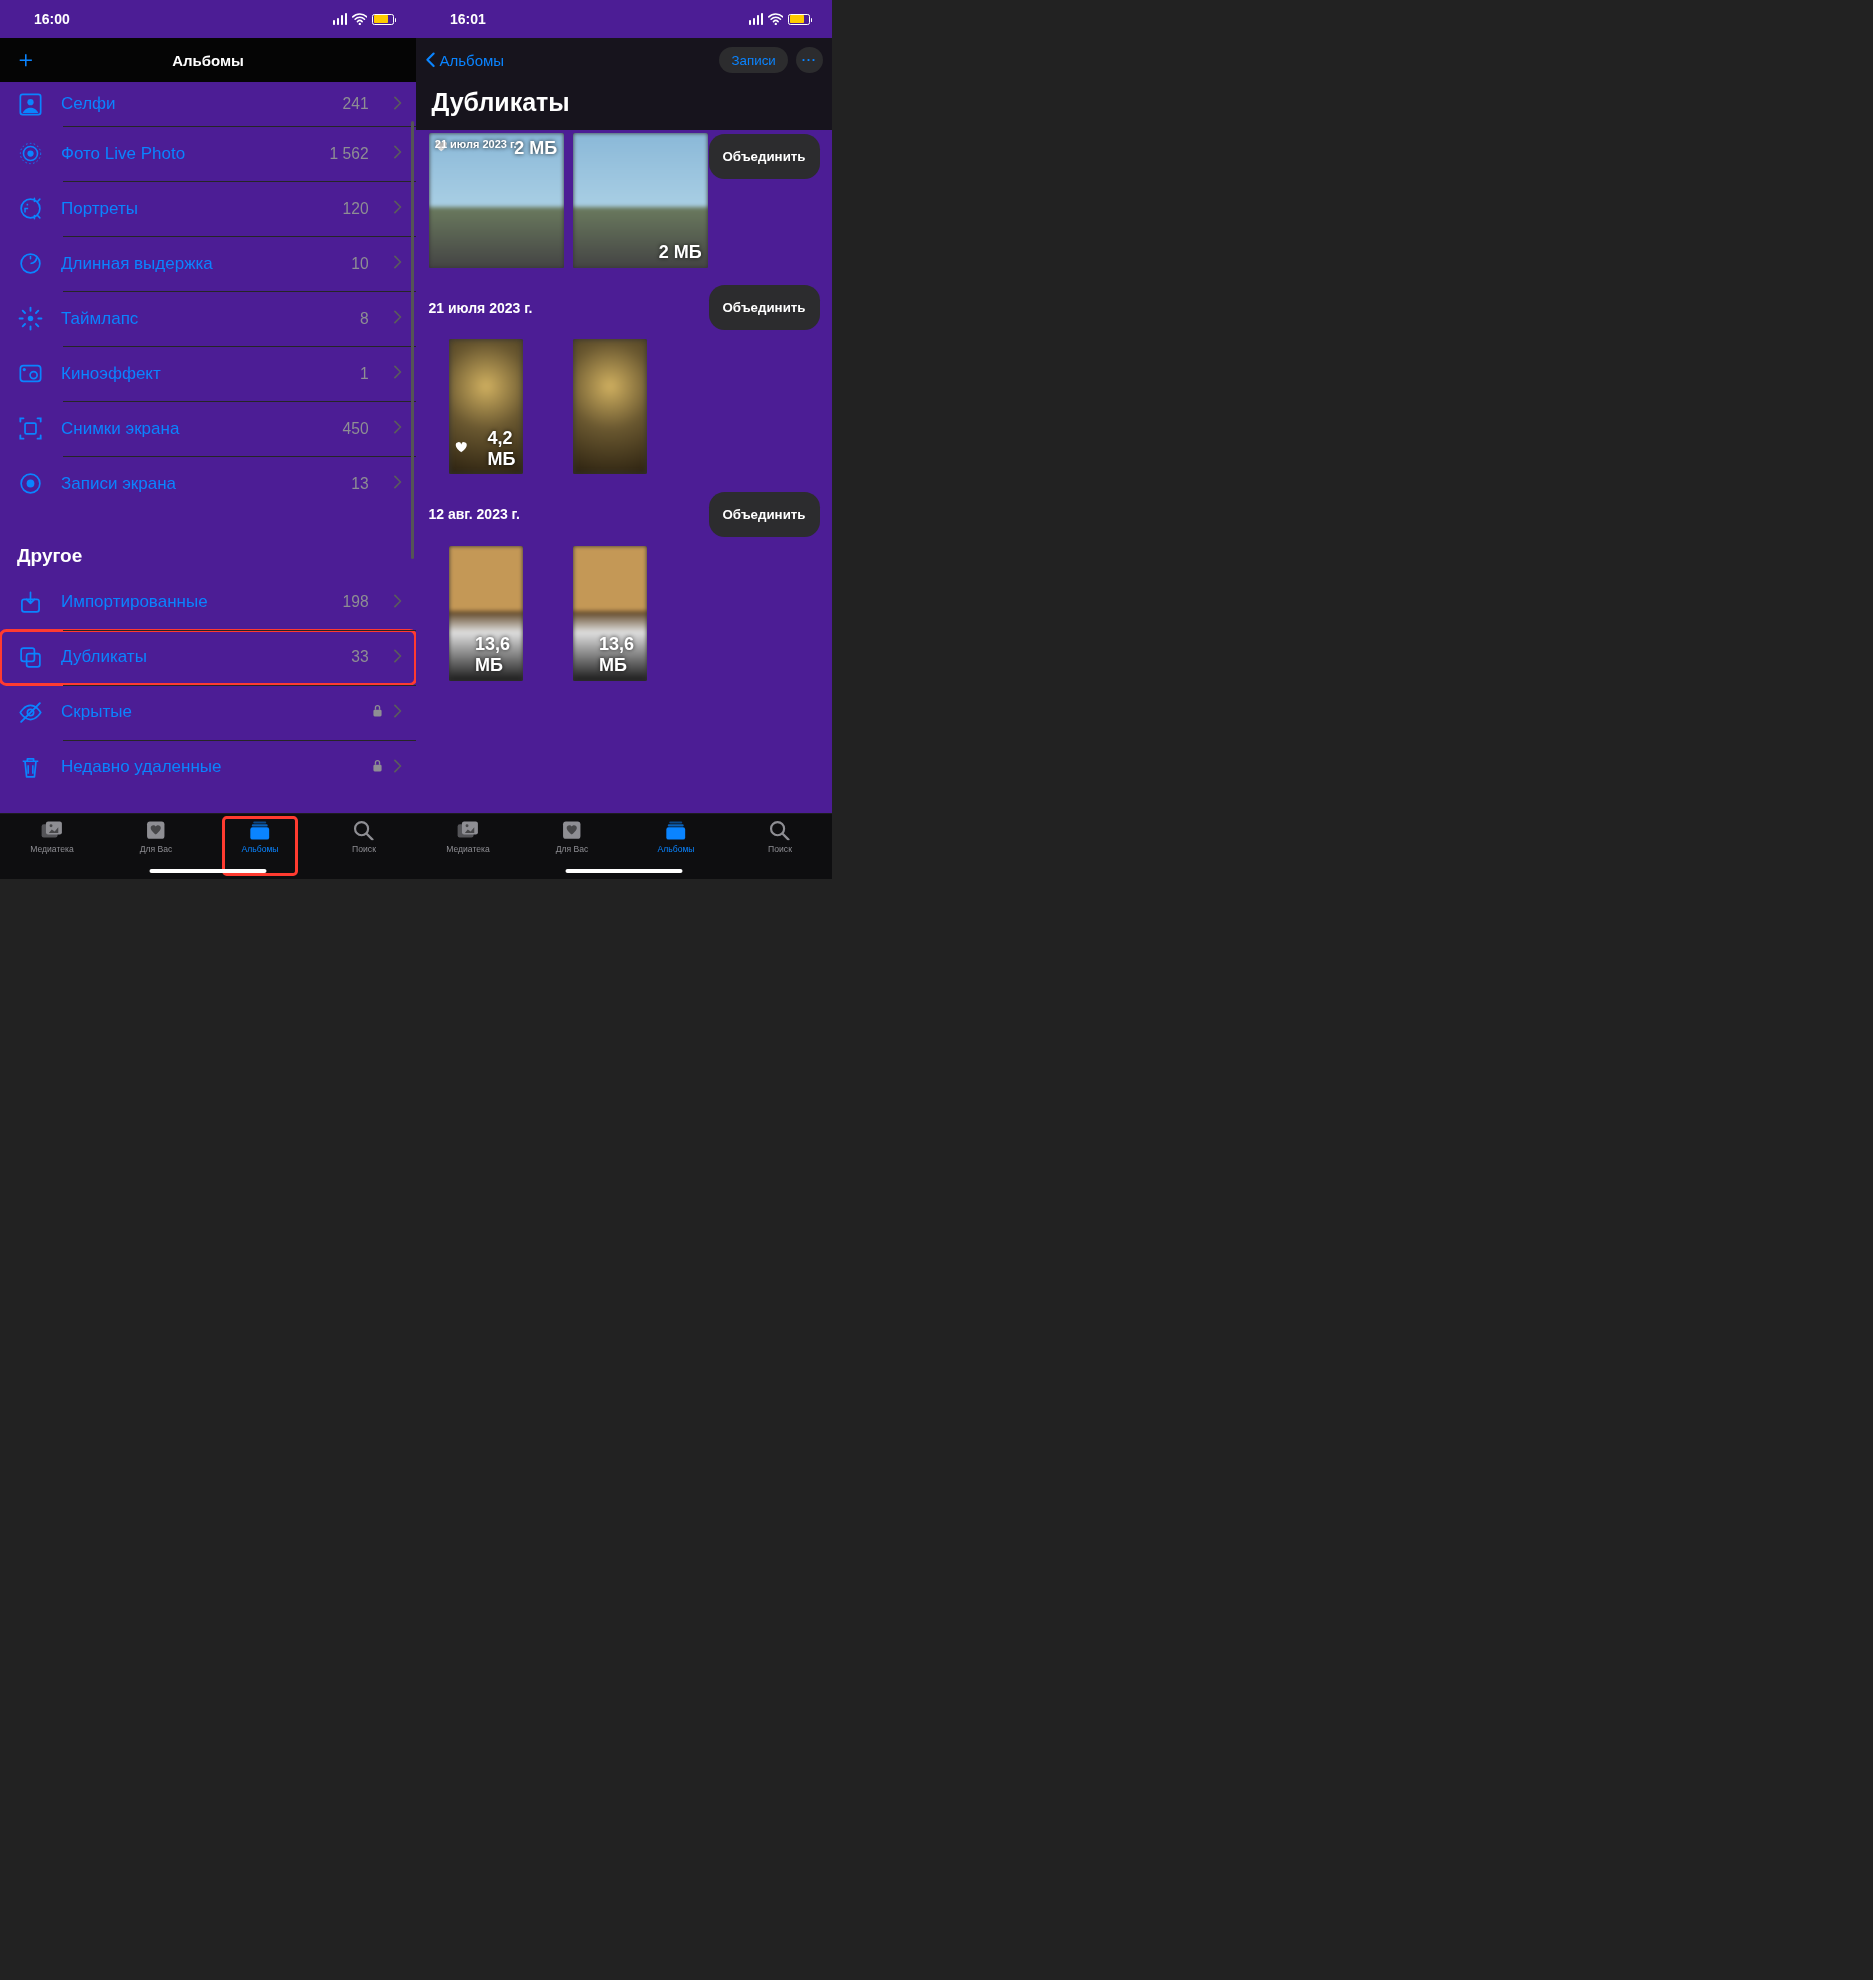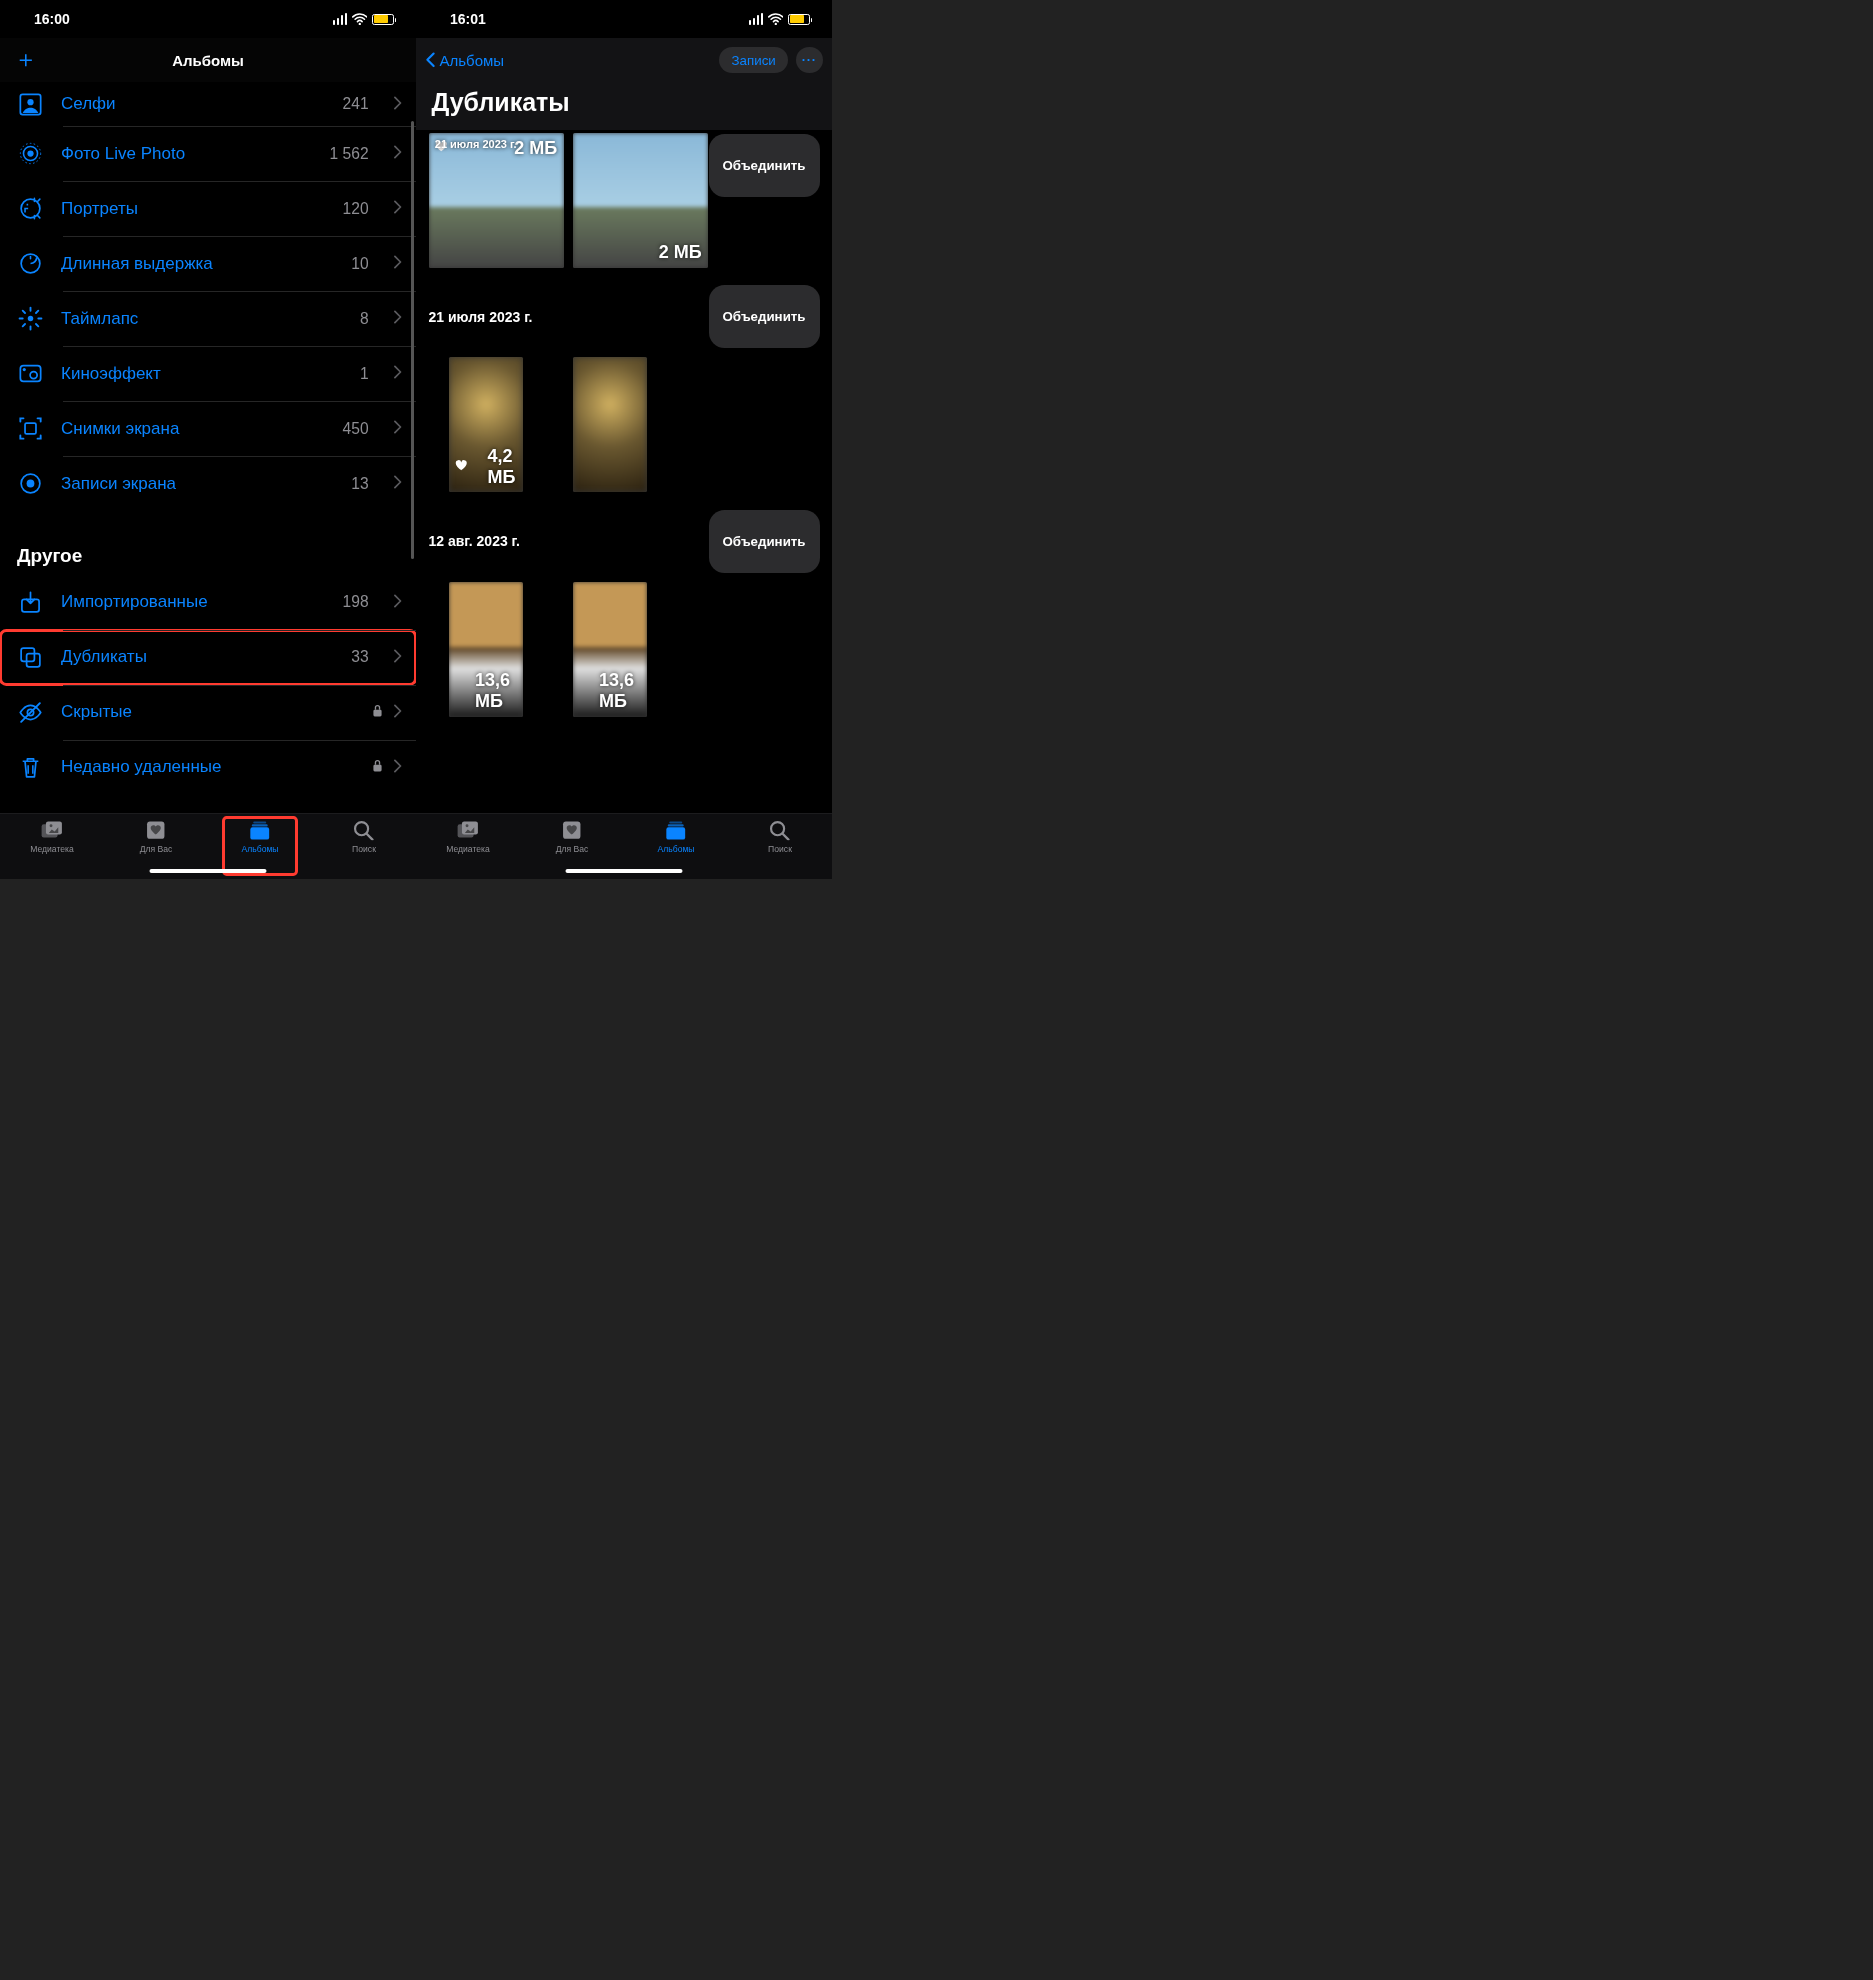--- a/index.html
+++ b/index.html
@@ -8,21 +8,21 @@
     font-family: -apple-system, "SF Pro Text", "Helvetica Neue", Arial, sans-serif;
     display: flex;
     gap: 0;
     width: 832px;
     height: 879px;
     overflow: hidden;
   }
   .phone {
     width: 416px;
     height: 879px;
-    background: #000000;
+    background: #4c1d95;
     color: #fff;
     display: flex;
     flex-direction: column;
     position: relative;
   }
   
   .status-bar {
     height: 38px;
     display: flex;
     align-items: center;
@@ -122,21 +122,21 @@
     width:26.6px; height:26.6px; border-radius:13.3px; background:#2c2c2e;
     display:flex; align-items:center; justify-content:center; color:#0a84ff; font-weight:700;
     letter-spacing:0.8px;
   }
   .large-title { font-size:25px; font-weight:700; padding: 6.3px 15.6px 12.5px; background:rgba(20,20,22,0.95); }
 
   .group-header { display:flex; align-items:center; justify-content:space-between; padding: 7.8px 12.5px 6.3px 12.5px; }
   .group-date { font-size:14px; font-weight:700; }
   .merge-btn {
     background:#2c2c2e; color:#fff; font-size:13.3px; font-weight:600;
-    padding:24px 14px; border-radius:15.6px;
+    padding:15px 14px; border-radius:15.6px;
   }
   .thumbs { display:flex; gap:9.4px; padding:3.1px 12.5px 9.4px; }
   .thumb {
     width:135px; height:135px;
     background:#333;
     border-radius:1.6px;
     position:relative;
     background-size:cover;
     background-position:center;
     display:flex; flex-direction:column; justify-content:flex-end;

